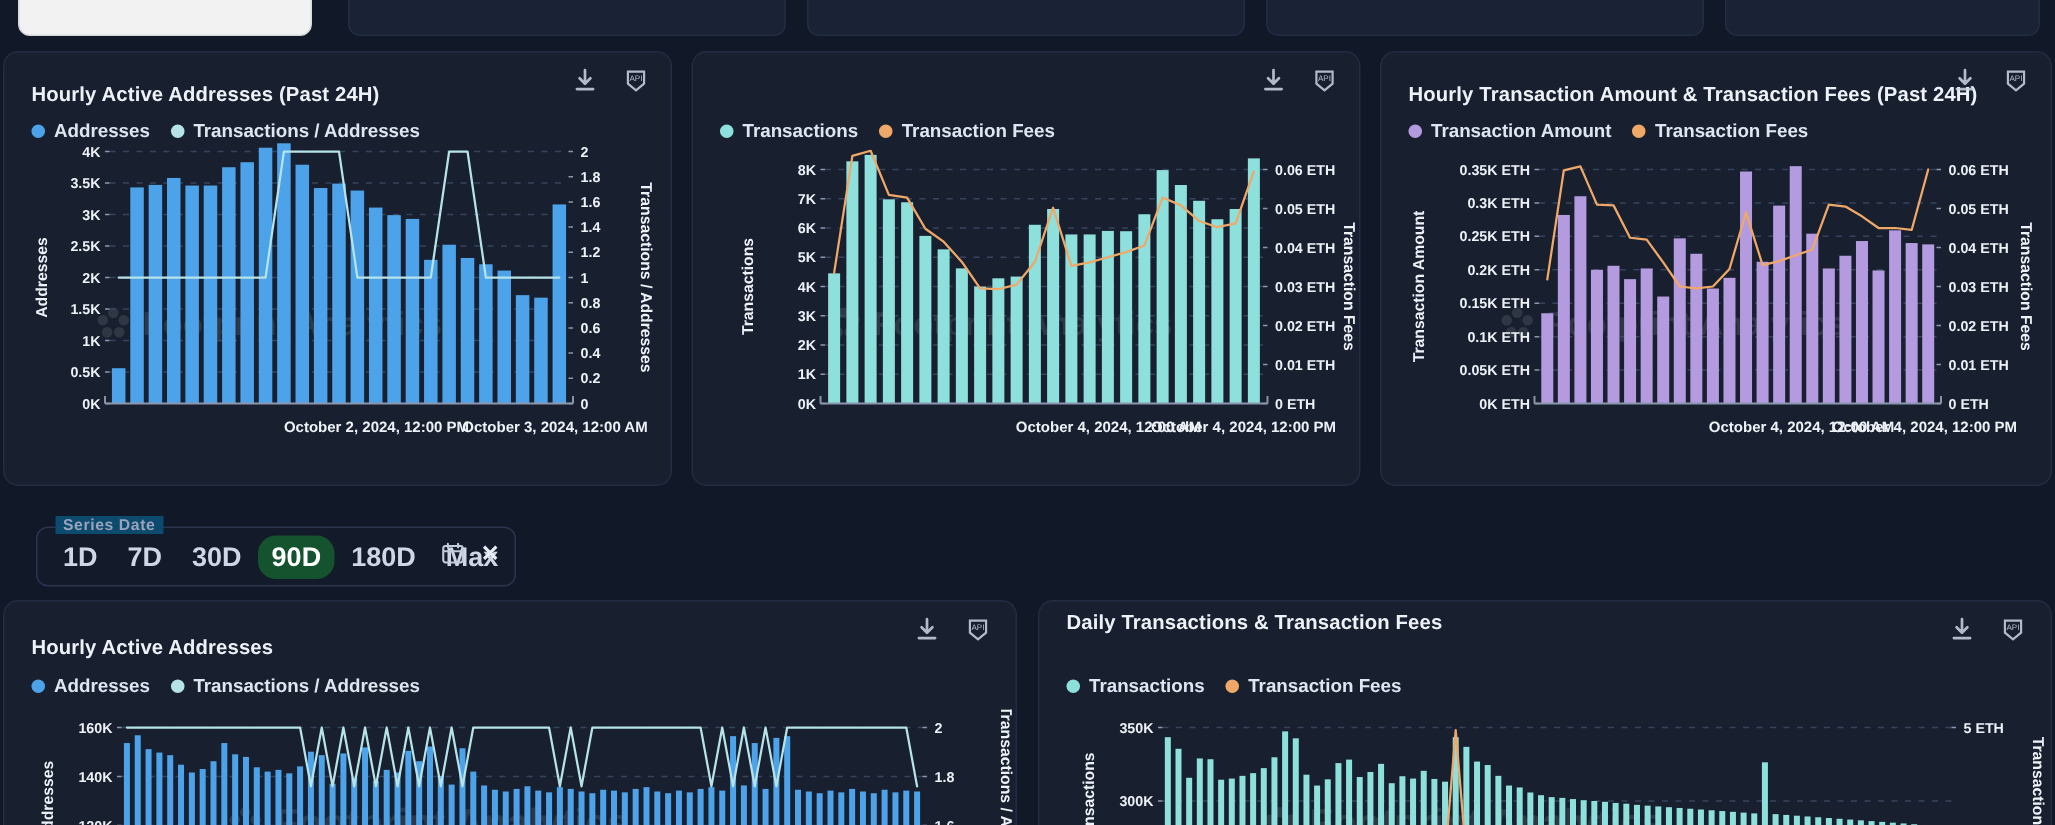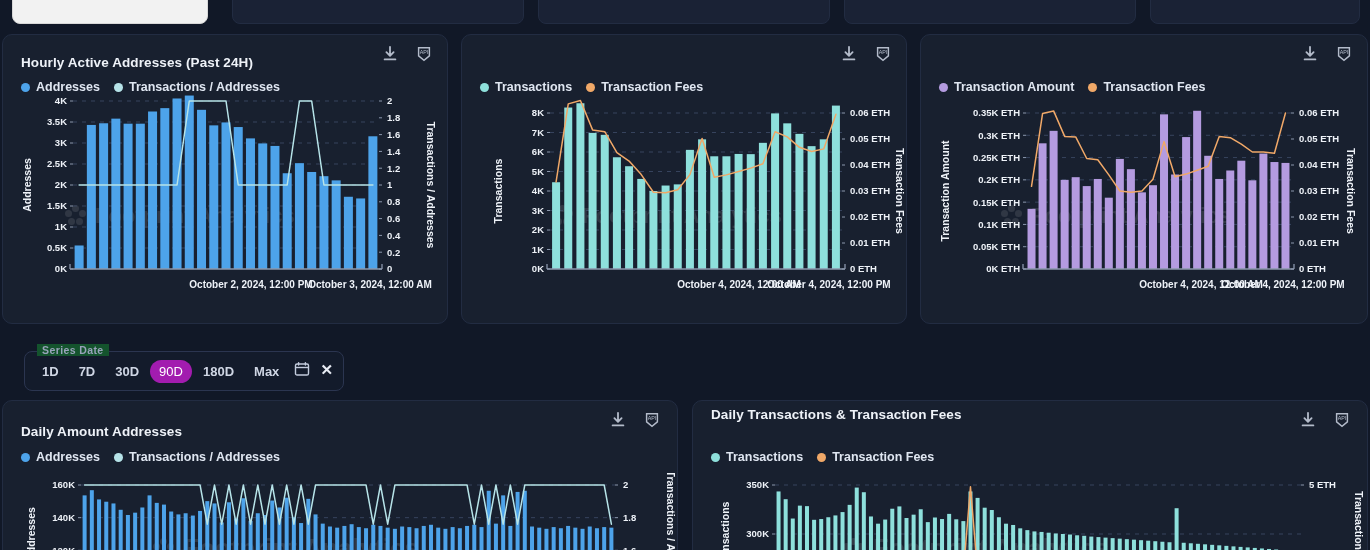--- a/index.html
+++ b/index.html
@@ -34,26 +34,26 @@
   .plot svg{ display:block; }
 
   .wm{ position:absolute; pointer-events:none; display:flex; align-items:center; gap:8px;
        opacity:.10; font-size:22px; font-weight:800; color:#ffffff; white-space:nowrap; }
   .wm .flower{ width:22px; height:22px; position:relative; flex:0 0 auto; }
   .wm .flower i{ position:absolute; width:7px; height:7px; border-radius:50%; background:#fff; }
 
   
   .seriesbar{ position:absolute; left:24px; top:351px; width:320px; height:40px;
               border:1px solid #2b3550; border-radius:8px; background:#131b2b; }
-  .sb-label{ position:absolute; left:12px; top:-8px; background:#14532d; padding:0 5px;
+  .sb-label{ position:absolute; left:12px; top:-8px; background:#0c4a6e; padding:0 5px;
              font-size:10.5px; font-weight:700; color:#99a3bb; letter-spacing:.4px; }
   .sb-items{ position:absolute; left:8px; top:0; height:38px; display:flex; align-items:center; gap:2px; }
-  .rg{ font-size:13px; font-weight:600; color:#cfd6e4; padding:4px 9px; border-radius:12px;
+  .rg{ font-size:18px; font-weight:600; color:#cfd6e4; padding:4px 9px; border-radius:12px;
        cursor:pointer; white-space:nowrap; }
-  .rg.active{ background:#a21caf; color:#ffffff; font-weight:400; }
+  .rg.active{ background:#14532d; color:#ffffff; font-weight:700; }
   .sb-right{ position:absolute; right:10px; top:9px; display:flex; gap:10px; align-items:center; }
   .calic{ width:16px; height:16px; cursor:pointer; }
   .xbtn{ font-size:15px; font-weight:800; color:#e9edf5; cursor:pointer; line-height:1; }
 </style>
 </head>
 <body>
 
 <div class="page">
 
   <div class="topstrip">
@@ -302,20 +302,21 @@
           <text x="277" y="197" fill="#eef2f8" font-size="10" font-weight="700" text-anchor="middle" font-family="Liberation Sans, sans-serif">October 4, 2024, 12:00 AM</text>
           <text x="367" y="197" fill="#eef2f8" font-size="10" font-weight="700" text-anchor="middle" font-family="Liberation Sans, sans-serif">October 4, 2024, 12:00 PM</text>
           <text x="40" y="100" fill="#eef2f8" font-size="10.5" font-weight="700" text-anchor="middle" font-family="Liberation Sans, sans-serif" transform="rotate(-90 40 100)">Transactions</text>
           <text x="434" y="100" fill="#eef2f8" font-size="10.5" font-weight="700" text-anchor="middle" font-family="Liberation Sans, sans-serif" transform="rotate(90 434 100)">Transaction Fees</text>
         </svg>
     </div>
   </div>
 
   <div class="card" style="left:920px; top:34px; width:448px; height:290px;">
     <div class="card-head">
+      <div class="ctitle">Hourly Transaction Amount &amp; Transaction Fees (Past 24H)</div>
       <div class="icons">
         <span class="ic">
           <svg viewBox="0 0 20 20">
               <path d="M10 2v9M6 8l4 4 4-4" stroke="#cfd7e6" stroke-width="2" fill="none" stroke-linecap="round" stroke-linejoin="round"></path>
               <path d="M4 16h12" stroke="#cfd7e6" stroke-width="2" stroke-linecap="round"></path>
             </svg>
         </span>
         <span class="ic">
           <svg viewBox="0 0 20 20">
               <path d="M4 3h12v9l-6 5-6-5z" fill="none" stroke="#cfd7e6" stroke-width="1.6"></path>
@@ -436,21 +437,21 @@
             <path d="M1.5 6.5h13" stroke="#c3ccdd" stroke-width="1.4"></path>
             <path d="M4.6 1.6v2.4M11.4 1.6v2.4" stroke="#c3ccdd" stroke-width="1.4" stroke-linecap="round"></path>
           </svg>
       </span>
       <span class="xbtn">✕</span>
     </div>
   </div>
 
   <div class="card" style="left:2px; top:400px; width:676px; height:175px;">
     <div class="card-head">
-      <div class="ctitle" style="top:23px;">Daily Amount Addresses</div>
+      <div class="ctitle" style="top:23px;">Hourly Active Addresses</div>
       <div class="icons" style="top:10px; right:16px;">
         <span class="ic">
           <svg viewBox="0 0 20 20">
               <path d="M10 2v9M6 8l4 4 4-4" stroke="#cfd7e6" stroke-width="2" fill="none" stroke-linecap="round" stroke-linejoin="round"></path>
               <path d="M4 16h12" stroke="#cfd7e6" stroke-width="2" stroke-linecap="round"></path>
             </svg>
         </span>
         <span class="ic">
           <svg viewBox="0 0 20 20">
               <path d="M4 3h12v9l-6 5-6-5z" fill="none" stroke="#cfd7e6" stroke-width="1.6"></path>

